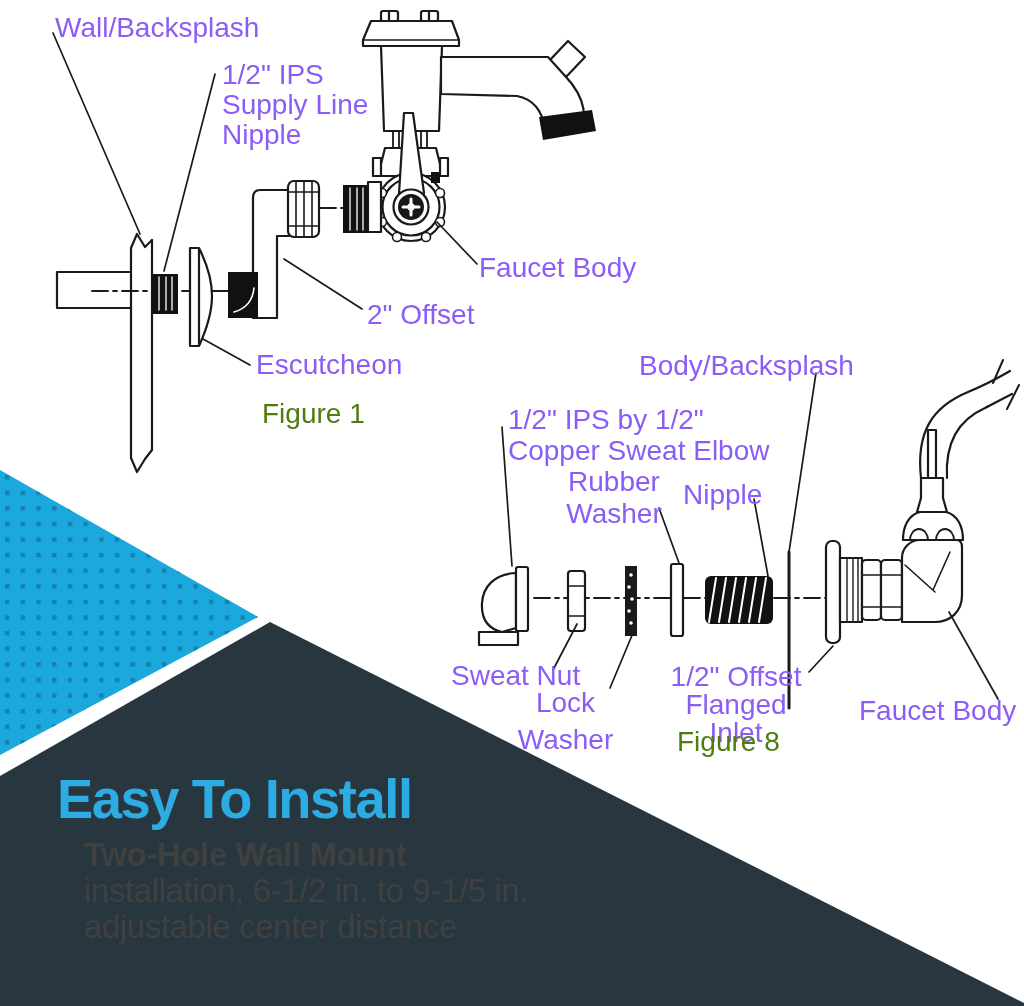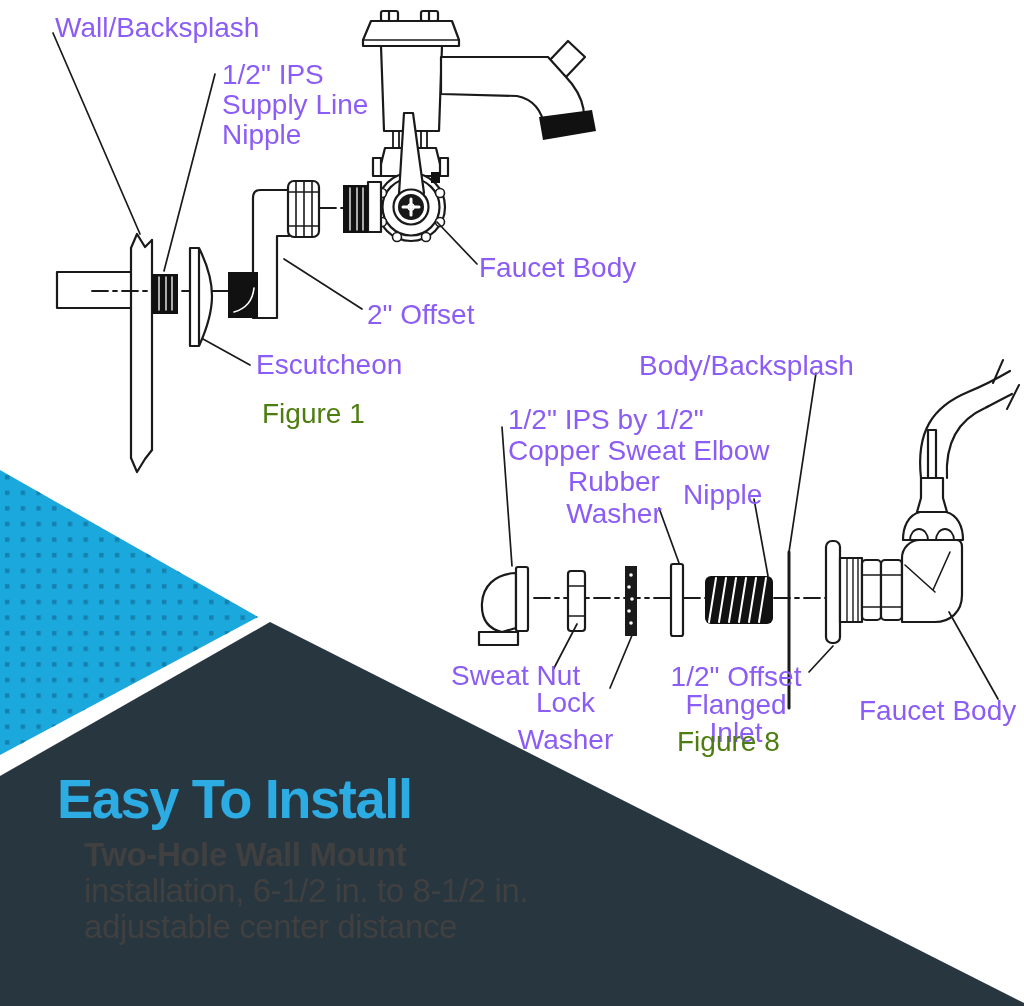--- a/index.html
+++ b/index.html
@@ -238,17 +238,17 @@
 Flanged Inlet</div>
 
   <div class="lbl cap" style="left:677px;top:727px">Figure 8</div>
 
   <div class="lbl" style="left:859px;top:696px">Faucet Body</div>
 
   <div class="promo-title">Easy To Install</div>
 
   <div class="promo-text">
     <div class="bold">Two-Hole Wall Mount</div>
-    <div>installation, 6-1/2 in. to 8-1/2 in.</div>
+    <div>installation, 6-1/2 in. to 9-1/5 in.</div>
     <div>adjustable center distance</div>
   </div>
 
 </div>
 
 </body></html>

